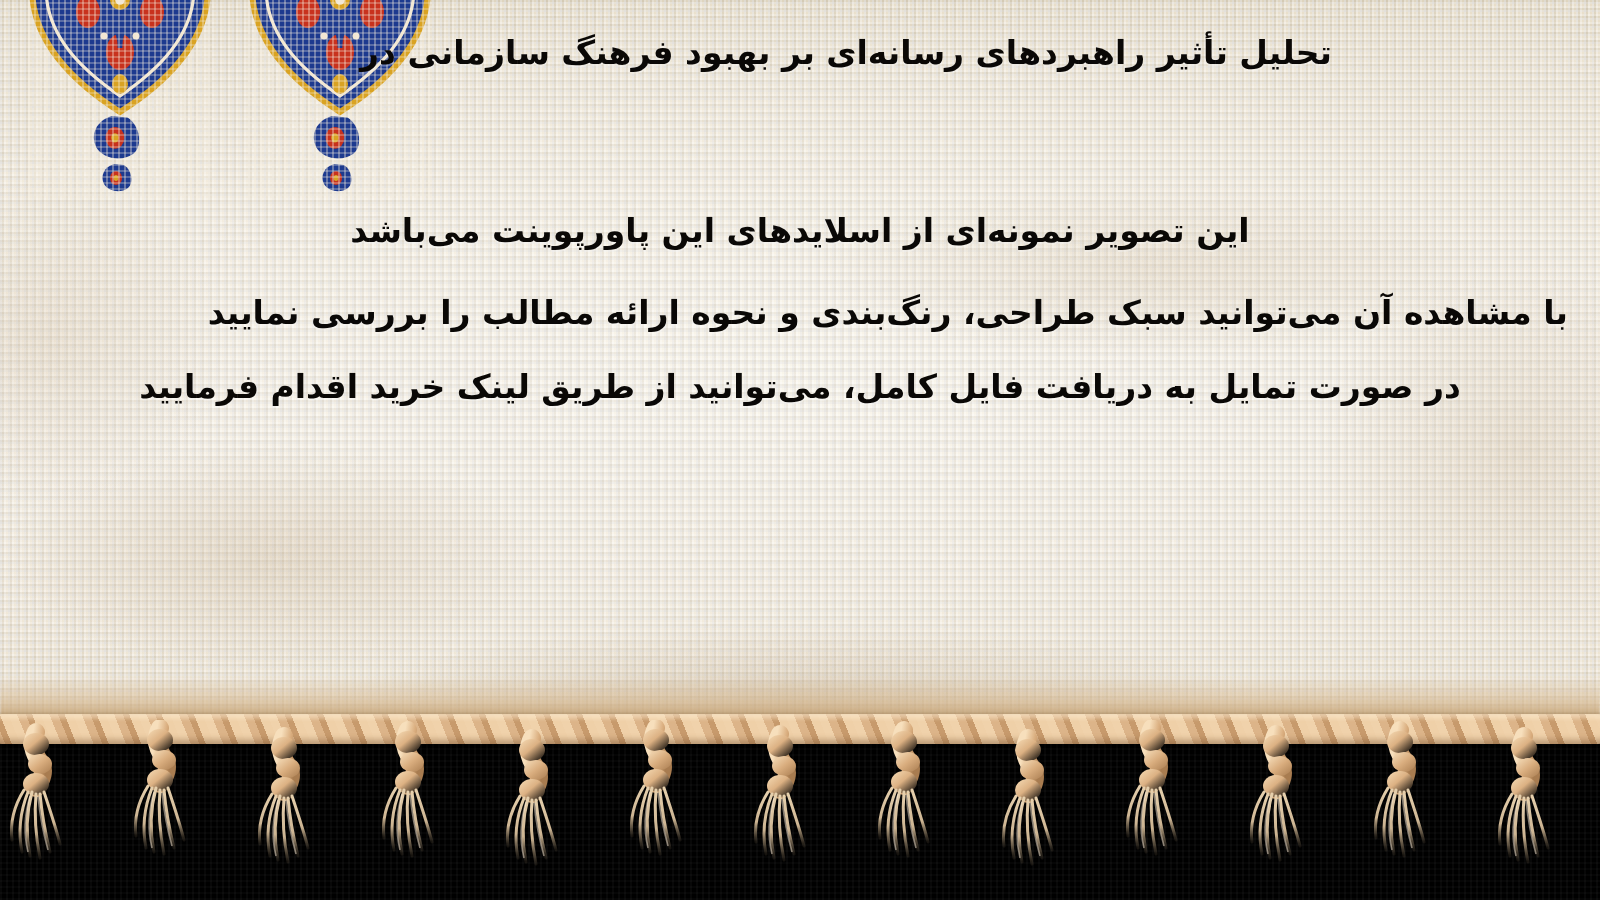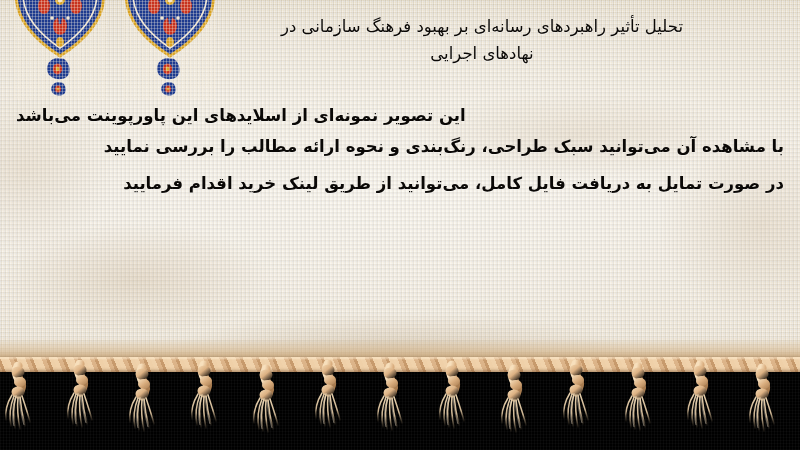--- a/index.html
+++ b/index.html
@@ -43,40 +43,40 @@
   }
 
   
   .orn{position:absolute;top:-62px;width:92px;height:162px;}
   .orn-1{left:14px;}
   .orn-2{left:124px;}
 
   
   .title{
     position:absolute;top:14px;right:16px;left:180px;
-    text-align:center;
+    text-align:left;
     color:#0a0806;
-    font-size:16.5px;font-weight:normal;line-height:1.62;
+    font-size:16.5px;font-weight:bold;line-height:1.62;
     letter-spacing:.1px;
     text-shadow:0 1px 0 rgba(255,255,255,.33);
   }
   .title .l2{display:block;}
 
   .body-block{
     position:absolute;top:108px;right:16px;left:16px;
   }
   .bline{
     color:#0a0806;
     font-size:16.5px;font-weight:bold;line-height:1.0;
     text-shadow:0 1px 0 rgba(255,255,255,.30);
     white-space:nowrap;
   }
-  .bl-1{text-align:left;padding-right:0;margin-bottom:14px;}
+  .bl-1{text-align:center;padding-right:0;margin-bottom:24px;}
   .bl-2{text-align:right;margin-bottom:21px;}
-  .bl-3{}
+  .bl-3{text-align:center;}
 
   
   .fringe-band{
     position:absolute;left:0;right:0;bottom:0;height:90px;
     background:linear-gradient(180deg,#050403 0%, #000 18%, #000 100%);
   }
   .band-tex{
     position:absolute;inset:0;
     background-image:
       repeating-linear-gradient(90deg, rgba(255,255,255,.030) 0 1px, rgba(0,0,0,0) 1px 3px),
@@ -172,21 +172,20 @@
         <use href="#drop"></use>
       </g>
     <g transform="translate(36,144) scale(.50)">
         <use href="#drop"></use>
       </g>
     <rect x="0" y="0" width="92" height="162" fill="url(#pix)"></rect>
   </svg>
 
   <div class="title">
     <span class="l1">تحلیل تأثیر راهبردهای رسانه‌ای بر بهبود فرهنگ سازمانی در</span>
-    <span class="l2">نهادهای اجرایی</span>
   </div>
 
   <div class="body-block">
     <div class="bline bl-1">این تصویر نمونه‌ای از اسلایدهای این پاورپوینت می‌باشد</div>
     <div class="bline bl-2">با مشاهده آن می‌توانید سبک طراحی، رنگ‌بندی و نحوه ارائه مطالب را بررسی نمایید</div>
     <div class="bline bl-3">در صورت تمایل به دریافت فایل کامل، می‌توانید از طریق لینک خرید اقدام فرمایید</div>
   </div>
 
   <div class="fringe-band">
     <div class="band-tex"></div>

